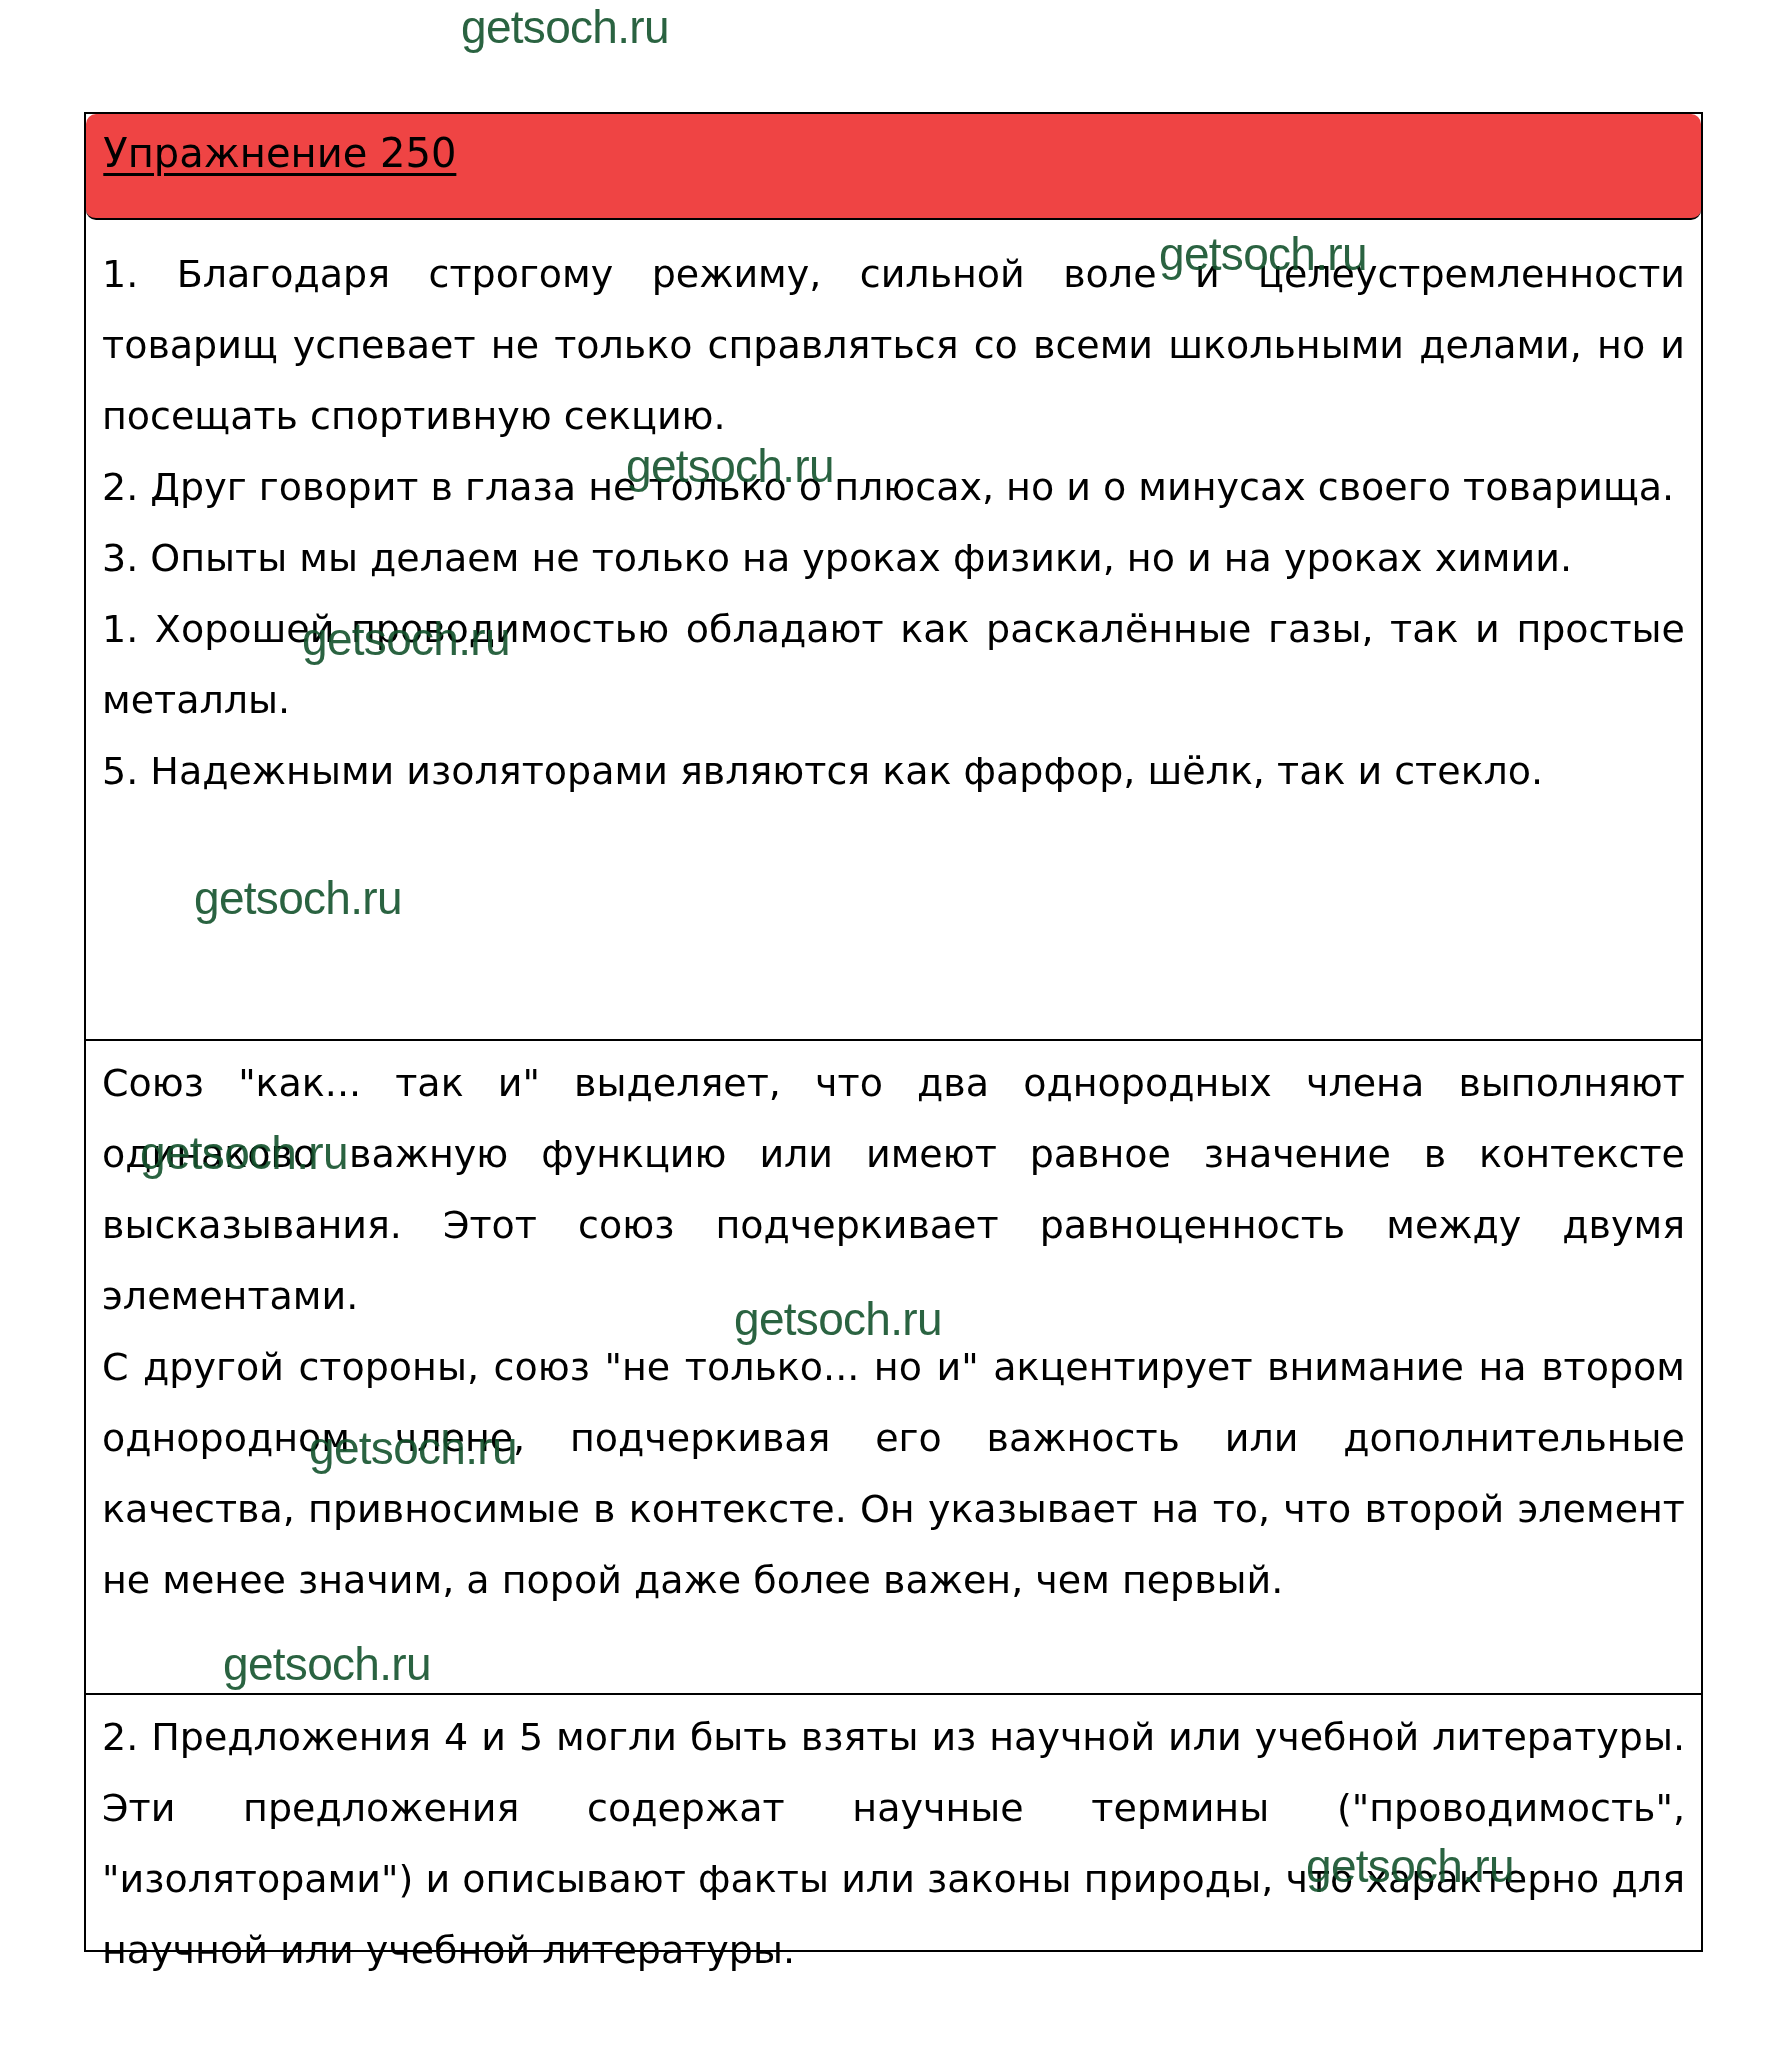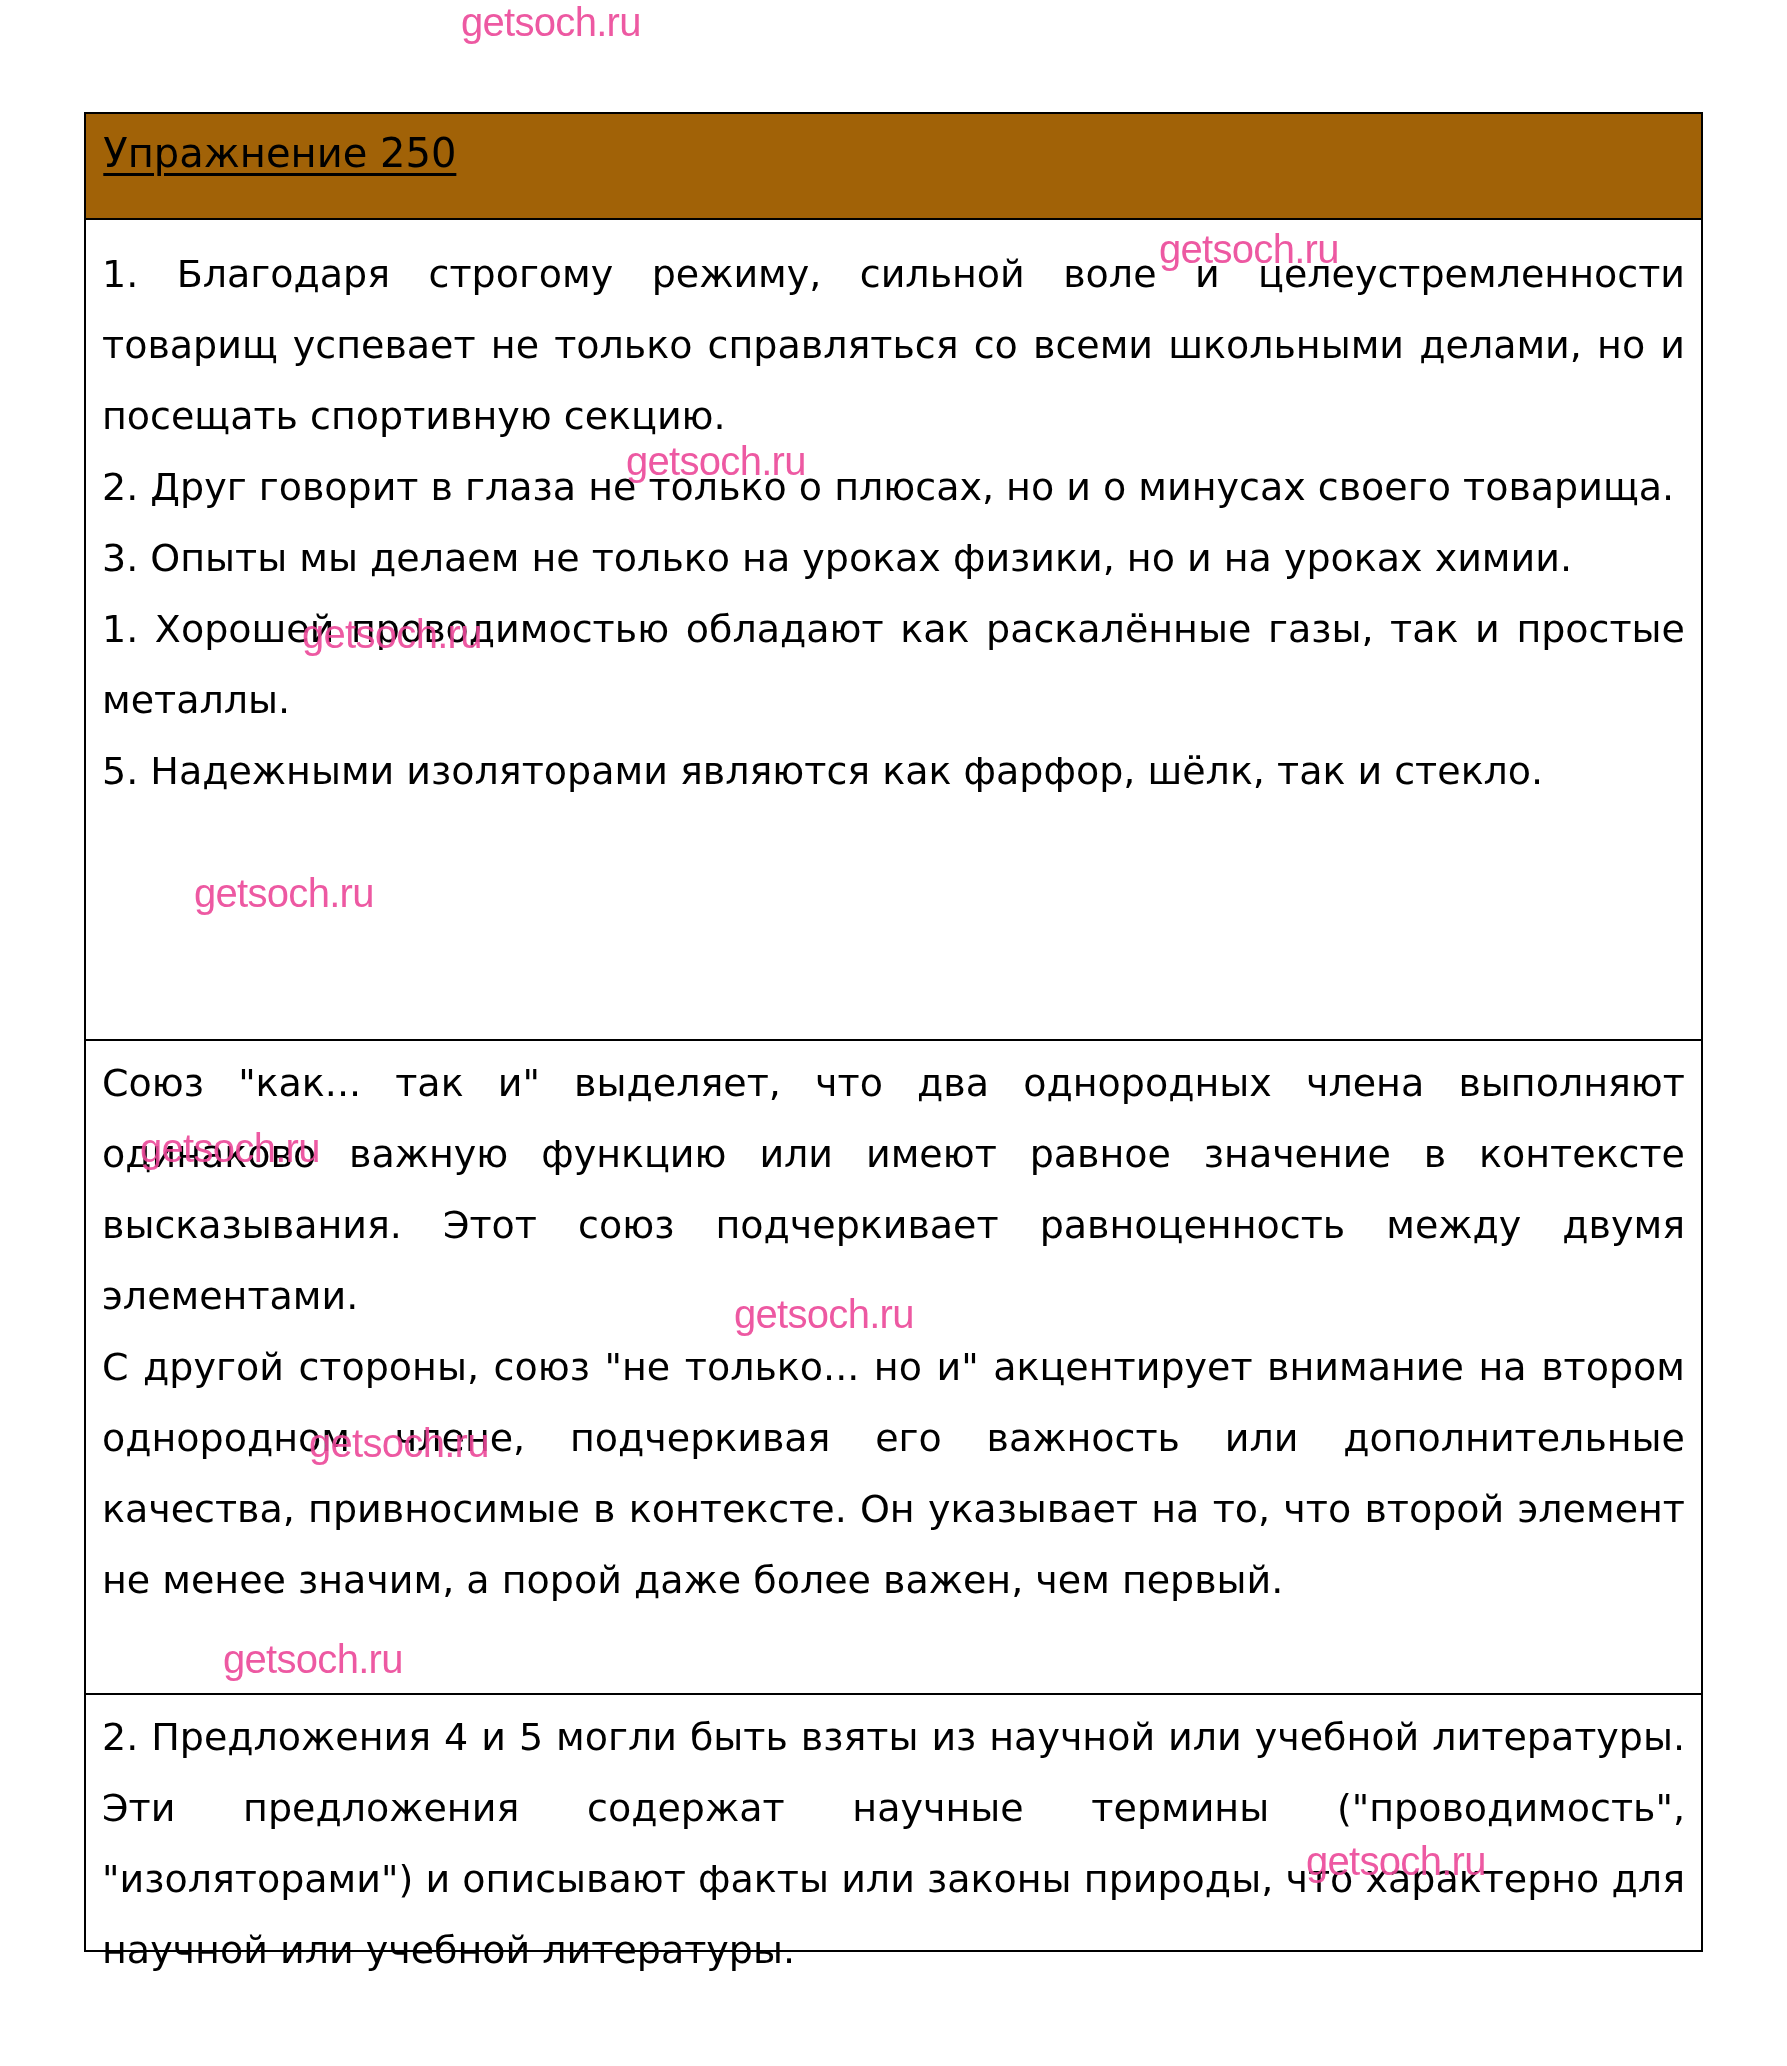--- a/index.html
+++ b/index.html
@@ -2,30 +2,30 @@
 <html style="font-size:11.5px"><head>
 <meta charset="utf-8">
 <style>
   html, body { margin: 0; padding: 0; background: #ffffff; }
   body {
     width: 1788px; height: 2066px; position: relative; overflow: hidden;
     font-family: "DejaVu Sans", sans-serif; color: #000000;
   }
   .watermark {
     position: absolute; font-family: "Liberation Sans", sans-serif;
-    color: #ec4899; font-size: 40px; letter-spacing: -0.7px;
+    color: #14532d; font-size: 46px; letter-spacing: -0.7px;
     white-space: nowrap; pointer-events: none; z-index: 2; opacity: 0.9;
   }
   .sheet {
     position: absolute; left: 84px; top: 112px; width: 1619px;
     border: 2.9px solid #000; box-sizing: border-box;
   }
   .header {
-    background: #a16207; height: 106px; border-bottom: 2.9px solid #000;
-    box-sizing: border-box; padding: 16px 17.3px 0 17.3px;
+    background: #ef4444; height: 106px; border-bottom: 2.9px solid #000;
+    box-sizing: border-box; padding: 16px 17.3px 0 17.3px; border-radius: 10px;
   }
   .header .title {
     font-size: 40px; text-decoration: underline; text-underline-offset: 5.8px;
     text-decoration-thickness: 2.9px; display: inline-block;
   }
   .section {
     padding: 7.2px 16px 10px 16px; box-sizing: border-box;
     font-size: 38px; line-height: 71px; text-align: justify;
   }
   .section + .section { border-top: 2.9px solid #000; }

